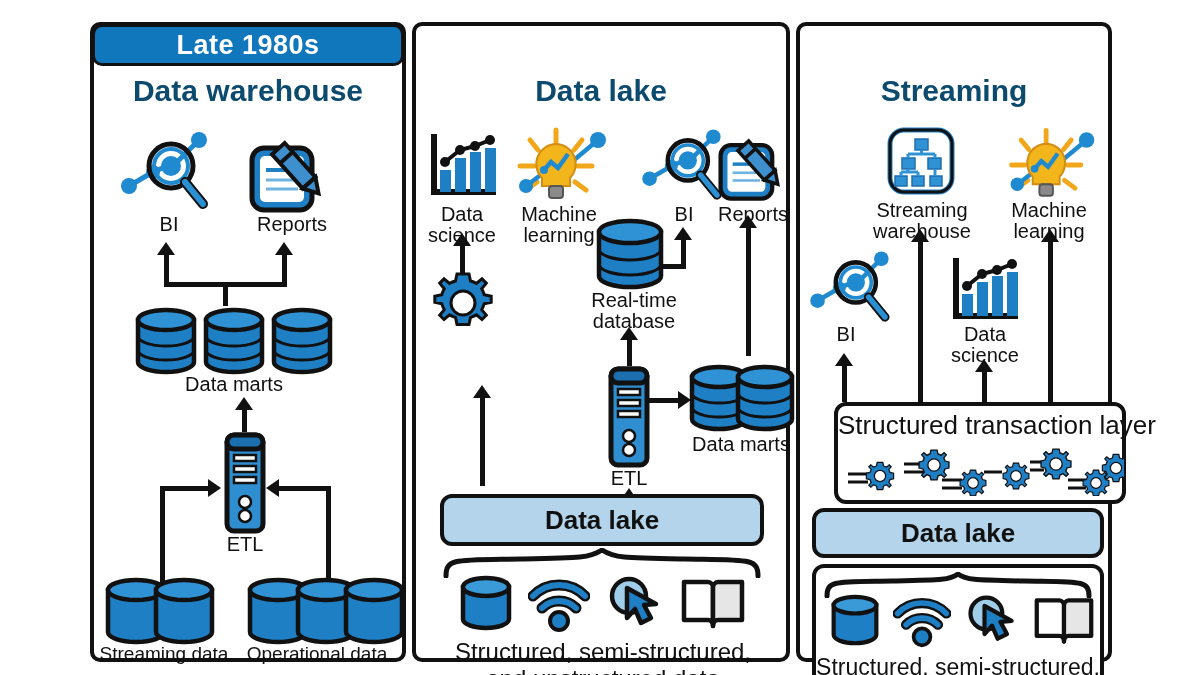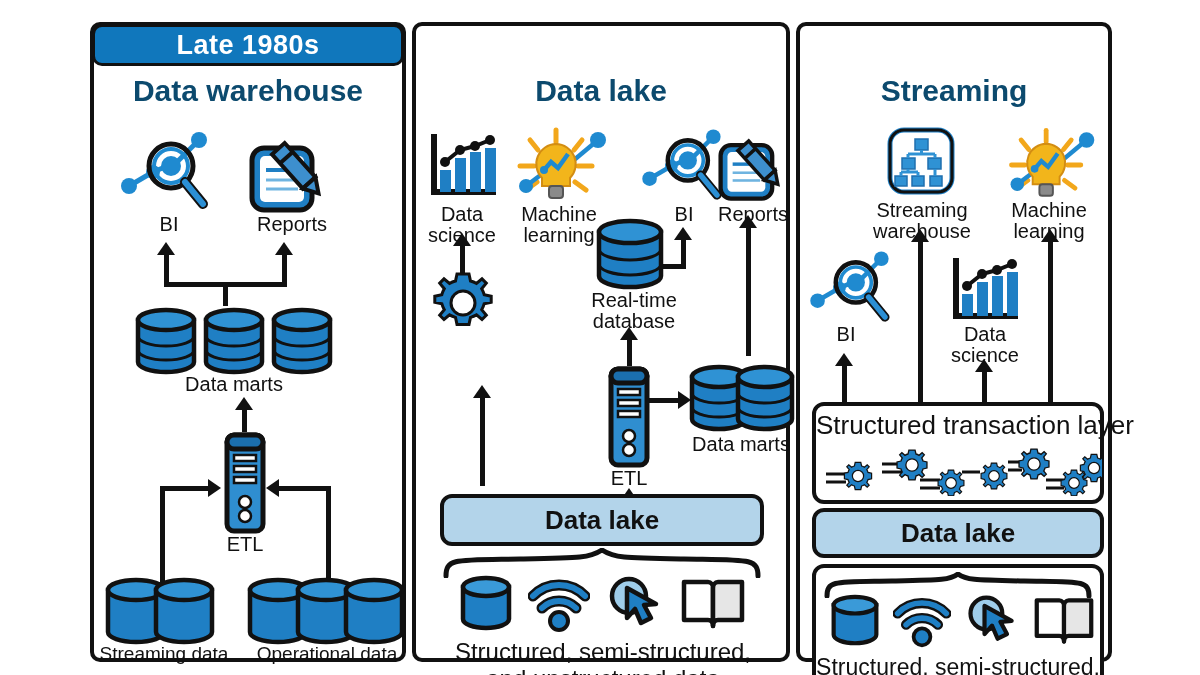--- a/index.html
+++ b/index.html
@@ -84,20 +84,21 @@
     box-sizing:border-box;
     display:flex;align-items:center;justify-content:center;
     font-size:26px;font-weight:bold;color:#111;
   }
   .txbox{
     position:absolute;
     background:#fff;
     border:4px solid #111;
     border-radius:12px;
     box-sizing:border-box;
+    margin-left:22px;
   }
   .txbox .txlabel{
     position:absolute;top:4px;left:0;right:0;
     text-align:center;font-size:26px;color:#111;
     white-space:nowrap;
   }
   .gearband{position:absolute;left:6px;right:6px;top:40px;height:50px;}
 
   .sources-box{
     position:absolute;
@@ -247,21 +248,21 @@
           <path d="M4 14 v42 a28 10 0 0 0 56 0 v-42 z" fill="#1f7fc4" stroke="#111" stroke-width="4.5"></path>
           <ellipse cx="32" cy="14" rx="28" ry="10" fill="#2f92d4" stroke="#111" stroke-width="4.5"></ellipse>
         </svg>
       </div>
       <div class="cyl" style="left:248px;top:460px;">
         <svg width="64" height="70" viewBox="0 0 64 70">
           <path d="M4 14 v42 a28 10 0 0 0 56 0 v-42 z" fill="#1f7fc4" stroke="#111" stroke-width="4.5"></path>
           <ellipse cx="32" cy="14" rx="28" ry="10" fill="#2f92d4" stroke="#111" stroke-width="4.5"></ellipse>
         </svg>
       </div>
-      <div class="lbl sm" style="left:146px;top:528px;width:174px;">Operational data</div>
+      <div class="lbl sm" style="left:136px;top:528px;width:174px;">Operational data</div>
 
     </div>
   </div>
 
   <div class="panel" id="panel-2">
     <div class="panel-title">Data lake</div>
 
     <div class="panel-body">
 
       <div style="position:absolute;left:10px;top:14px;">

